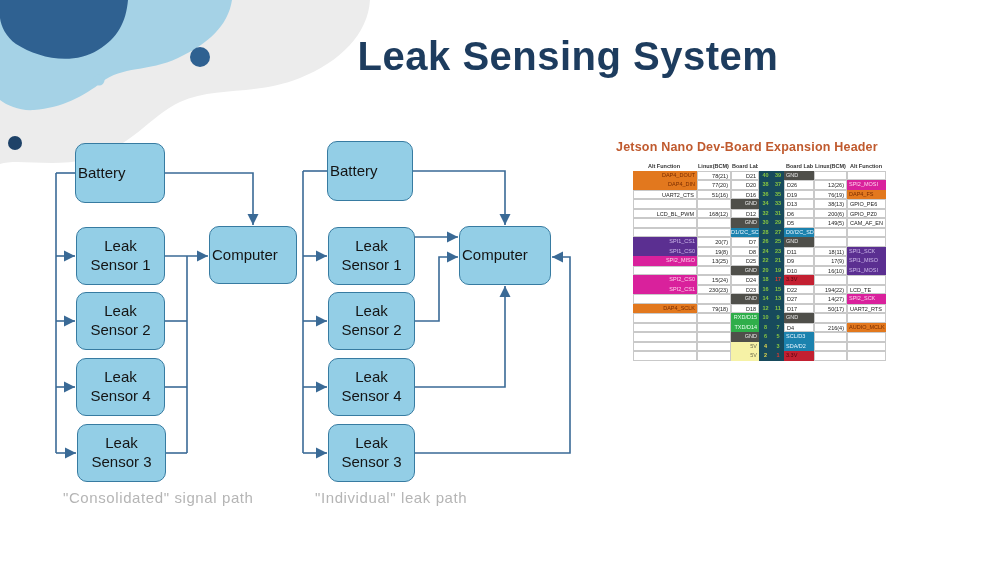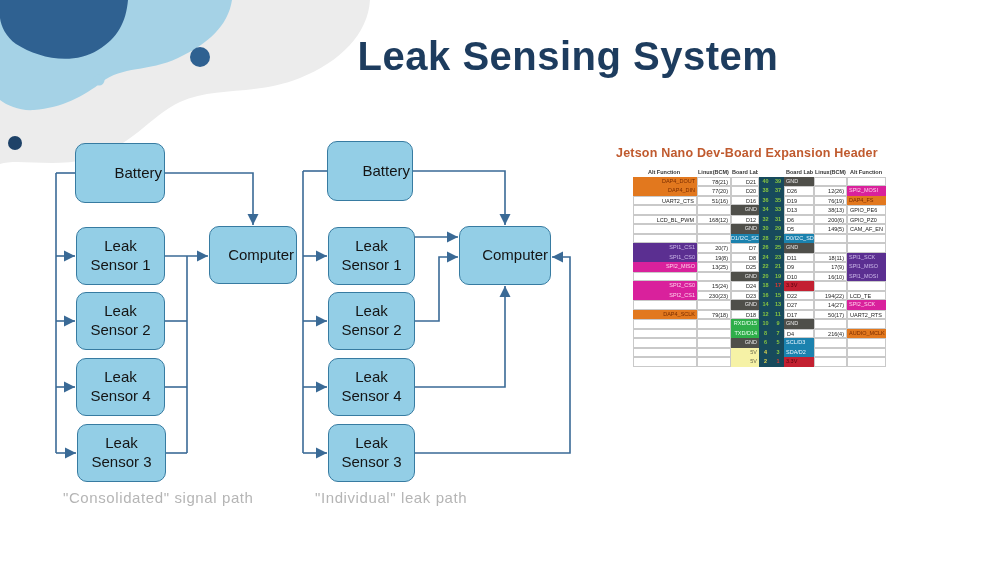--- a/index.html
+++ b/index.html
@@ -6,26 +6,26 @@
   .slide{position:relative;width:1000px;height:562px;background:#ffffff;overflow:hidden;
          font-family:"Liberation Sans",sans-serif;}
   
   .title{position:absolute;left:0;right:0;top:34px;text-align:center;
          font-size:40px;font-weight:800;color:#1d3c5e;letter-spacing:0.5px;
          transform:translateX(68px);white-space:nowrap;}
   
   .deco{position:absolute;left:0;top:0;}
   
   .node{position:absolute;background:#93cee6;border:1.5px solid #377ba1;border-radius:10px;
-        display:flex;align-items:center;justify-content:flex-end;text-align:center;
+        display:flex;align-items:center;justify-content:flex-start;text-align:center;
         font-size:15px;line-height:1.25;color:#141414;box-sizing:border-box;padding:2px;}
   .conn{position:absolute;left:0;top:0;pointer-events:none;}
   .caption{position:absolute;font-size:15px;color:#b5b5b5;letter-spacing:0.6px;white-space:nowrap;}
   
-  .pinout{position:absolute;left:608px;top:146px;width:292px;}
+  .pinout{position:absolute;left:608px;top:140px;width:292px;}
   .pinout-title{font-size:12.5px;font-weight:700;color:#c05a2e;letter-spacing:0.2px;
                 padding-left:8px;white-space:nowrap;}
   .ptable{display:grid;grid-template-columns:64px 34px 28px 13px 12px 30px 33px 39px;
           grid-auto-rows:9.5px;margin:7px 0 0 25px;font-size:5.5px;line-height:9.5px;}
   .ph{font-weight:700;color:#333;border:0.5px solid transparent;box-sizing:border-box;
       white-space:nowrap;overflow:hidden;height:9px;line-height:9px;}
   .pc{box-sizing:border-box;white-space:nowrap;overflow:hidden;}
   .w{background:#ffffff;border:0.5px solid #c9c9c9;color:#222;}
   .orange{background:#e2781e;color:#7a2d00;}
   .magenta{background:#d9219c;color:#ffd2ec;}

